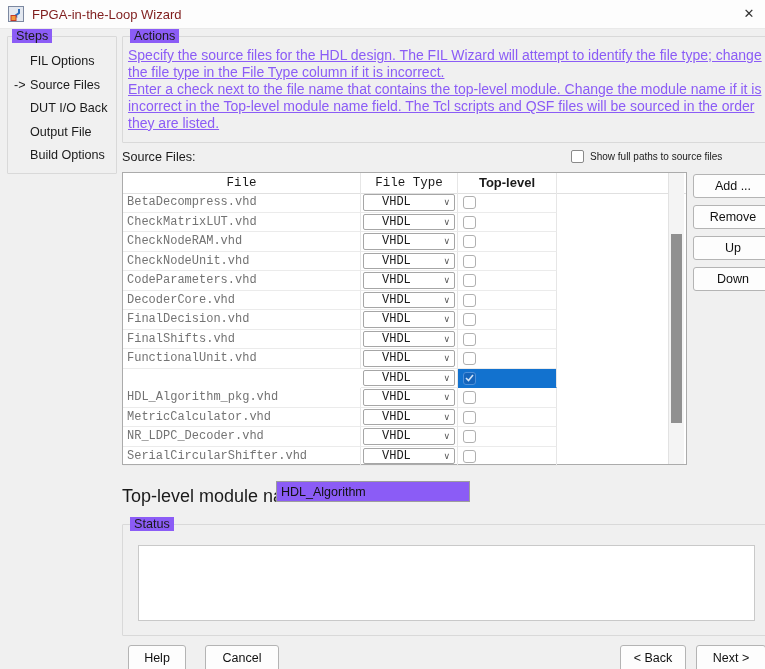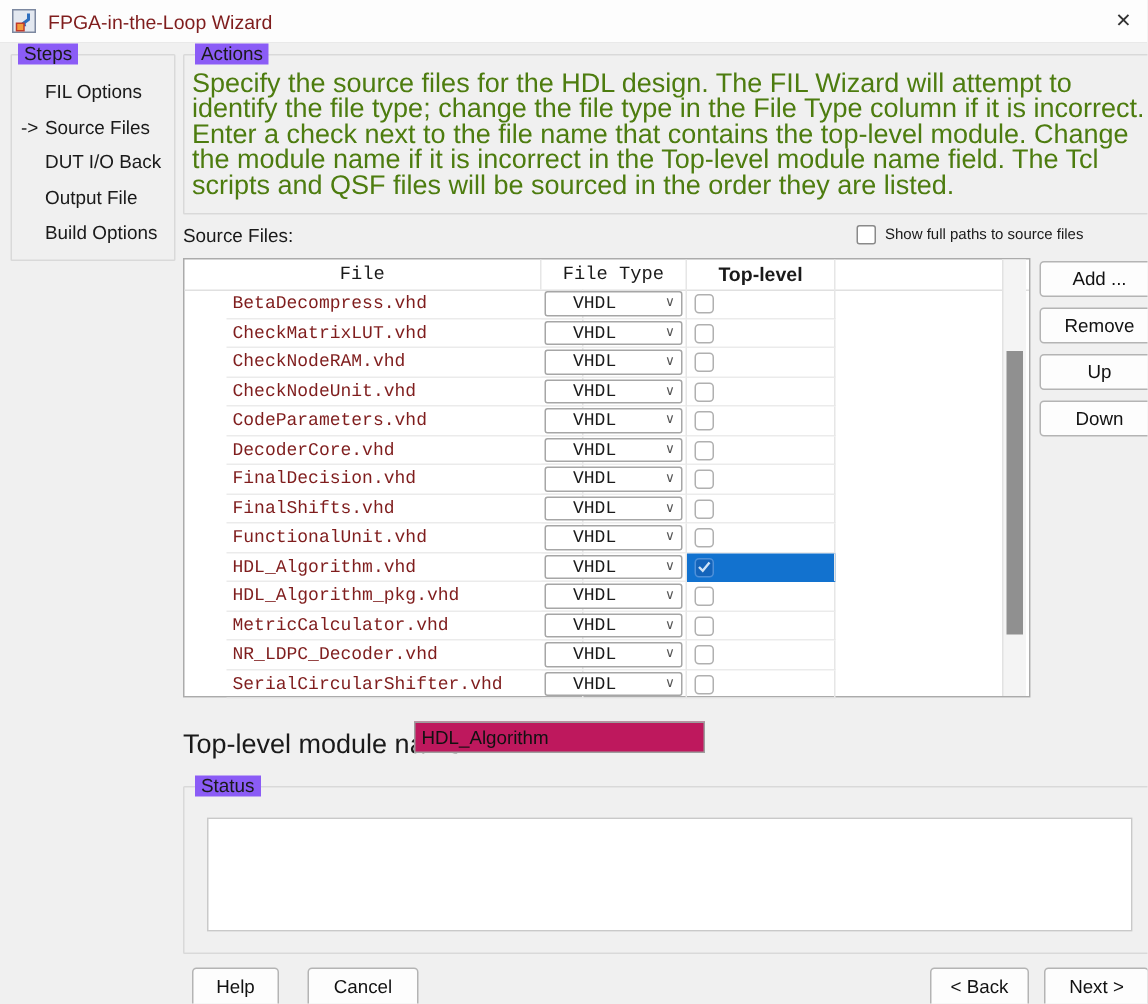--- a/index.html
+++ b/index.html
@@ -34,21 +34,21 @@
   .steps-box{left:7px;top:36px;width:108px;height:136px;}
   .steps-label{left:12px;top:29px;}
   .steps-list{position:absolute;left:14px;top:50px;width:100px;}
   .step-item{height:23.5px;line-height:23.5px;font-size:12.6px;white-space:nowrap;display:flex;}
   .step-item .marker{width:16px;display:inline-block;color:#1a1a1a;}
   
   .actions-box{left:122px;top:36px;width:660px;height:105px;}
   .actions-label{left:130px;top:29px;}
   .actions-text{
     position:absolute;left:128px;top:47px;width:637px;
-    font-size:18px;line-height:16.9px;color:#4d7c0f;
+    font-size:14px;line-height:16.9px;color:#8b5cf6;text-decoration:underline;
   }
   .actions-text p{margin:0;}
   
   .srcfiles-label{position:absolute;left:122px;top:150px;font-size:12.6px;}
   .showpaths{position:absolute;left:571px;top:150px;display:flex;align-items:center;}
   .cb{
     width:13px;height:13px;background:#fff;border:1px solid #8a8a8a;border-radius:2px;
     display:inline-block;box-sizing:border-box;flex:0 0 auto;
   }
   .showpaths .cb-label{font-size:10px;margin-left:6px;white-space:nowrap;}
@@ -60,22 +60,22 @@
   .thead{position:absolute;left:0;top:0;width:100%;height:20px;border-bottom:1px solid #e0e0e0;}
   .th{position:absolute;top:0;height:20px;line-height:20px;text-align:center;box-sizing:border-box;}
   .th-file{left:0;width:238px;font-family:"Liberation Mono",monospace;font-size:12.5px;border-right:1px solid #e6e6e6;}
   .th-type{left:238px;width:97px;font-family:"Liberation Mono",monospace;font-size:12.5px;border-right:1px solid #e6e6e6;}
   .th-top{left:335px;width:99px;font-family:"Liberation Sans",sans-serif;font-weight:bold;font-size:13px;border-right:1px solid #e6e6e6;}
   .tbody{position:absolute;left:0;top:20px;width:100%;}
   .trow{position:relative;height:19.5px;width:100%;}
   .tc{position:absolute;top:0;height:19.5px;box-sizing:border-box;}
   .tc-file{
     left:0;width:238px;border-right:1px solid #e6e6e6;border-bottom:1px solid #ebebeb;
-    font-family:"Liberation Mono",monospace;font-size:12px;color:#7f1d1d;
-    line-height:18.5px;padding-left:4px;white-space:nowrap;overflow:hidden;margin-left:28px;
+    font-family:"Liberation Mono",monospace;font-size:12px;color:#737373;
+    line-height:18.5px;padding-left:4px;white-space:nowrap;overflow:hidden;
   }
   .tc-type{left:238px;width:97px;border-right:1px solid #e6e6e6;border-bottom:1px solid #ebebeb;}
   .tc-top{left:335px;width:99px;border-right:1px solid #e6e6e6;border-bottom:1px solid #ebebeb;}
   .tc-top.sel{border-bottom:1px solid transparent;}
   .dropdown{
     position:absolute;left:2px;top:1px;right:2px;height:16.5px;
     background:#fff;border:1px solid #a6a6a6;border-radius:2px;
     font-family:"Liberation Mono",monospace;font-size:12px;line-height:15px;
     padding-left:18px;box-sizing:border-box;cursor:pointer;
   }
@@ -103,21 +103,21 @@
     font-size:12.5px;color:#111;text-align:center;cursor:pointer;box-sizing:border-box;
   }
   .btn-add{left:693px;top:174px;width:80px;height:24px;line-height:22px;}
   .btn-remove{left:693px;top:205px;width:80px;height:24px;line-height:22px;}
   .btn-up{left:693px;top:236px;width:80px;height:24px;line-height:22px;}
   .btn-down{left:693px;top:267px;width:80px;height:24px;line-height:22px;}
   
   .modname-label{position:absolute;left:122px;top:486px;font-size:18px;}
   .modname-input{
     position:absolute;left:276px;top:481px;width:194px;height:21px;
-    border:1px solid #9d9d9d;background:#be185d;font-size:12.5px;
+    border:1px solid #9d9d9d;background:#8b5cf6;font-size:12.5px;
     font-family:"Liberation Sans",sans-serif;padding:0 4px;box-sizing:border-box;color:#111;
   }
   
   .status-box{left:122px;top:524px;width:655px;height:110px;}
   .status-label{left:130px;top:517px;}
   .status-area{
     position:absolute;left:138px;top:545px;width:617px;height:76px;
     background:#fff;border:1px solid #c9c9c9;box-sizing:border-box;
   }
   
@@ -262,21 +262,20 @@
       <div class="trow">
         <div class="tc tc-file">FunctionalUnit.vhd</div>
         <div class="tc tc-type">
           <div class="dropdown"><span>VHDL</span><span class="dd-chev">∨</span></div>
         </div>
         <div class="tc tc-top">
           <span class="cb"></span>
         </div>
       </div>
       <div class="trow">
-        <div class="tc tc-file">HDL_Algorithm.vhd</div>
         <div class="tc tc-type">
           <div class="dropdown"><span>VHDL</span><span class="dd-chev">∨</span></div>
         </div>
         <div class="tc tc-top sel" style="background: rgb(18, 114, 207);">
           <span class="cb checked" style="background: rgb(20, 100, 187);">
             <svg width="9" height="8" viewBox="0 0 9 8">
               <path d="M1 4 L3.5 6.5 L8 1" stroke="#cfe3f7" stroke-width="1.6" fill="none"></path>
             </svg>
           </span>
         </div>

